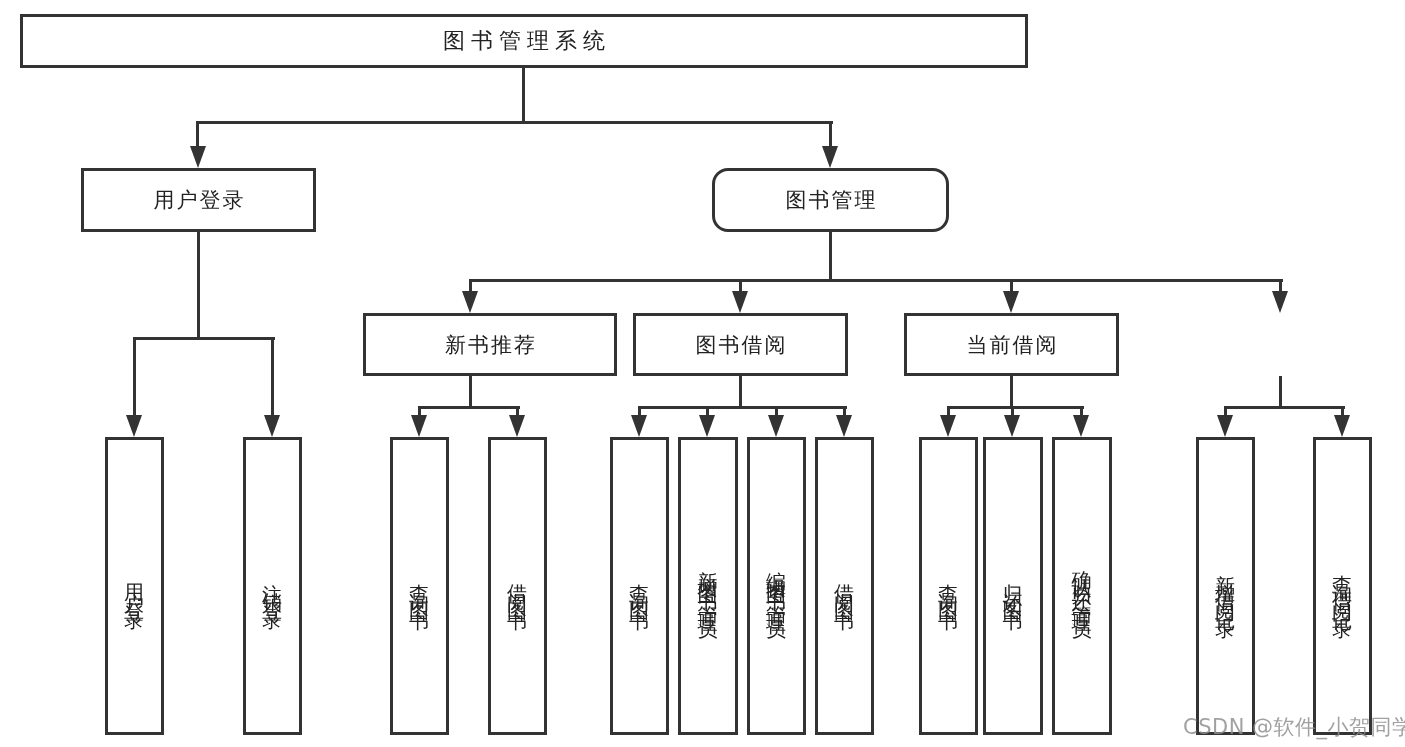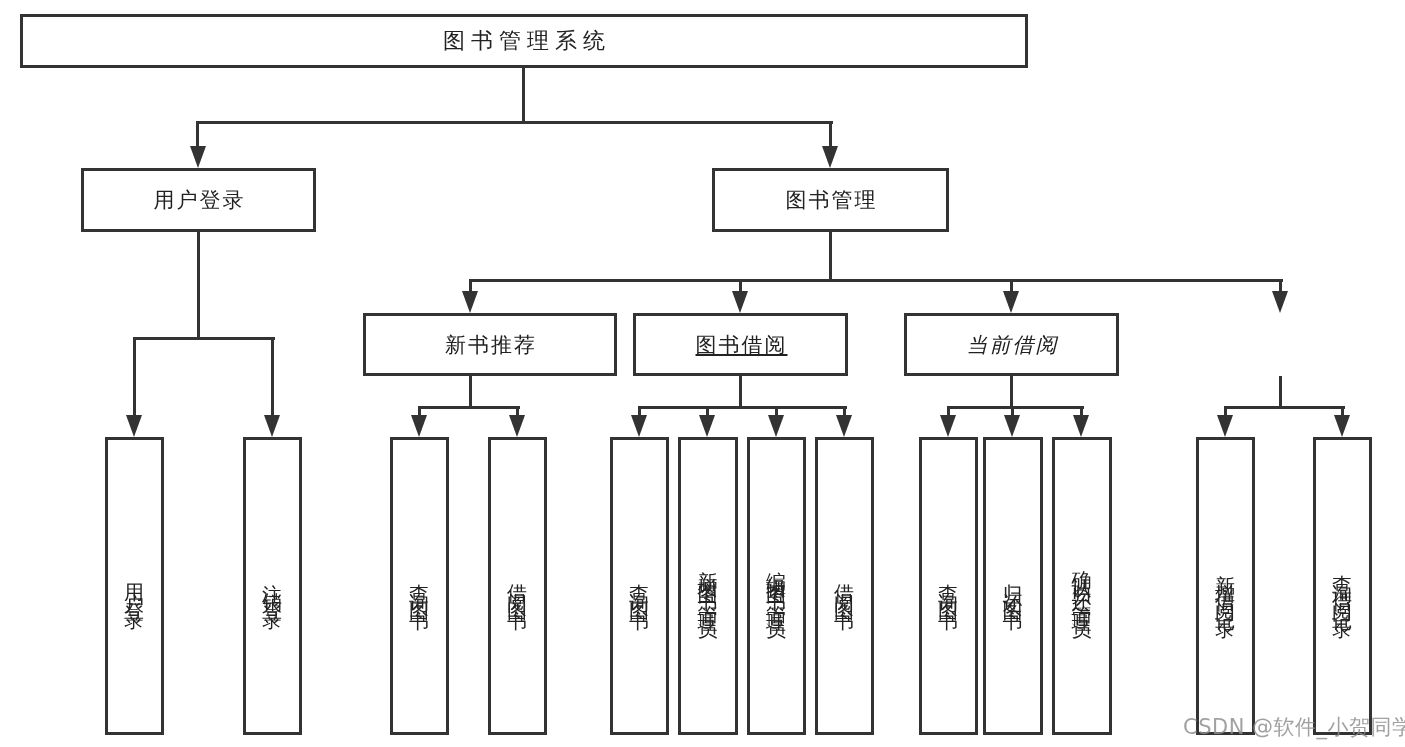--- a/index.html
+++ b/index.html
@@ -73,33 +73,33 @@
 <div id="stage">
 
   <div class="box" style="left:20px; top:14px; width:1008px; height:54px;">
     <span class="title-label">图书管理系统</span>
   </div>
 
   <div class="box" style="left:81px; top:168px; width:235px; height:64px;">
     <span class="h-label">用户登录</span>
   </div>
 
-  <div class="box" style="left:712px; top:168px; width:237px; height:64px;">
+  <div class="box" style="left:712px; top:168px; width:237px; height:64px;border-radius:16px;">
     <span class="h-label">图书管理</span>
   </div>
 
   <div class="box" style="left:363px; top:313px; width:254px; height:63px;">
     <span class="h-label">新书推荐</span>
   </div>
 
-  <div class="box" style="left:633px; top:313px; width:215px; height:63px;text-decoration:underline;">
+  <div class="box" style="left:633px; top:313px; width:215px; height:63px;">
     <span class="h-label">图书借阅</span>
   </div>
 
-  <div class="box" style="left:904px; top:313px; width:215px; height:63px;font-style:italic;">
+  <div class="box" style="left:904px; top:313px; width:215px; height:63px;">
     <span class="h-label">当前借阅</span>
   </div>
 
 
   <div class="box" style="left:105px; top:437px; width:59px; height:298px;">
     <span class="leaf">用户登录</span>
   </div>
 
   <div class="box" style="left:243px; top:437px; width:59px; height:298px;">
     <span class="leaf">注销登录</span>

